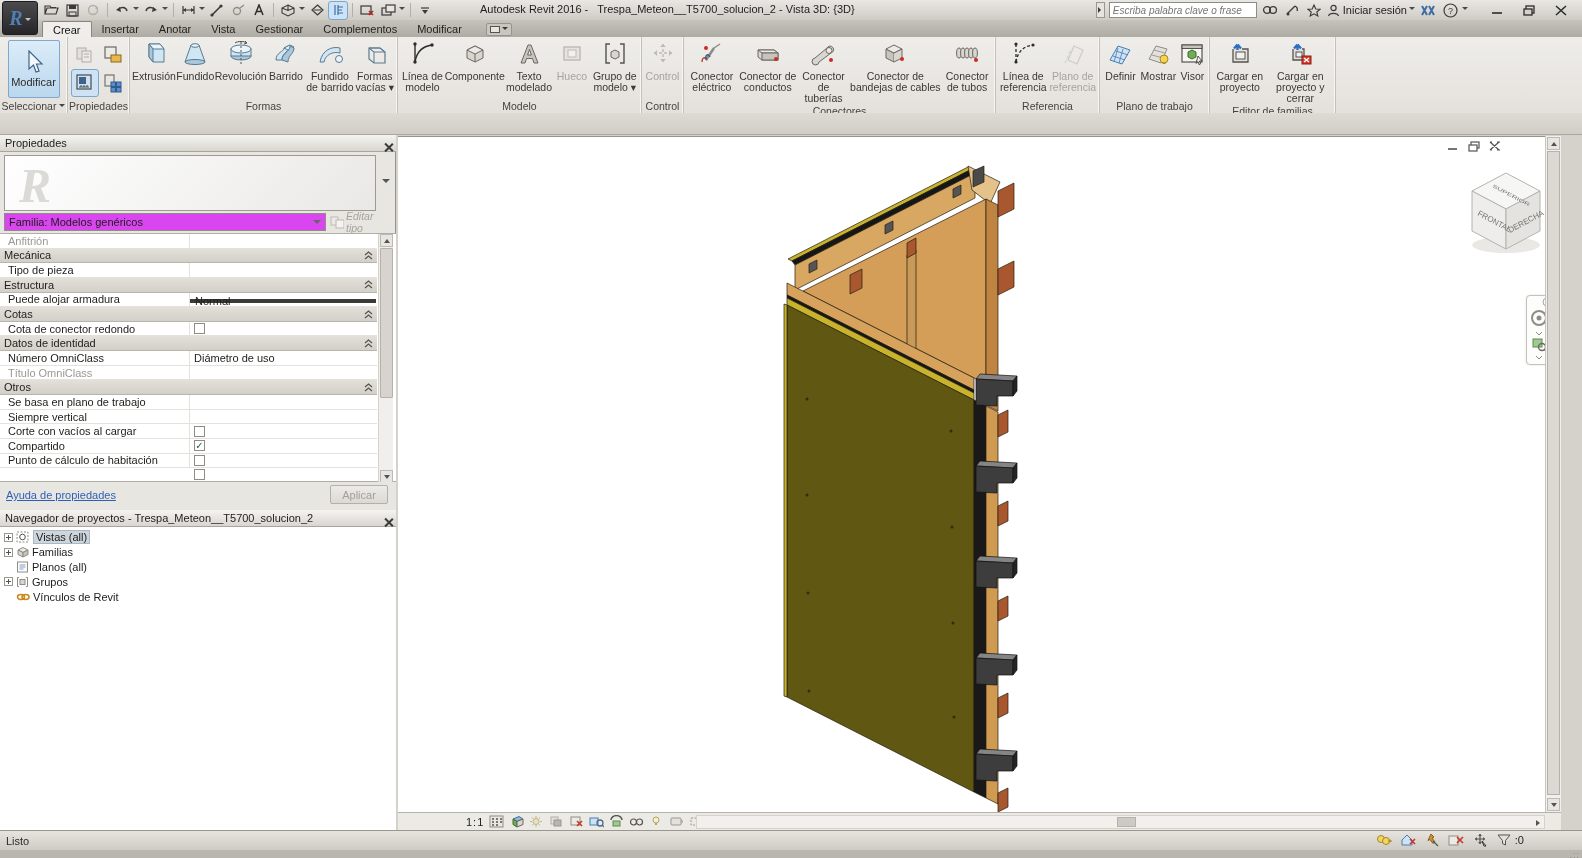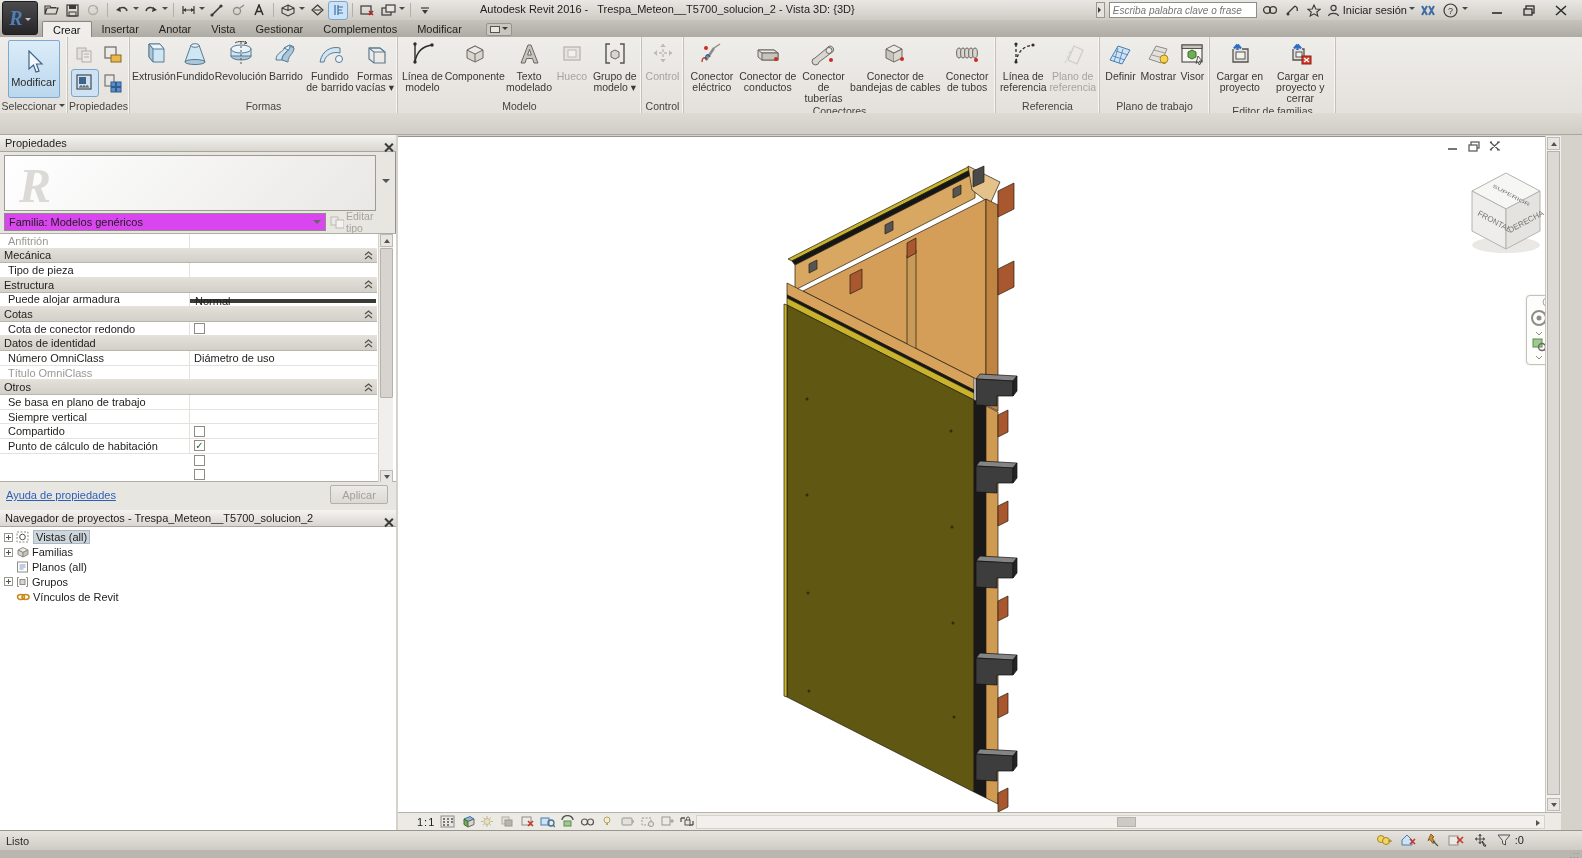--- a/index.html
+++ b/index.html
@@ -69,21 +69,21 @@
   .xglyph:before,.xglyph:after{content:"";position:absolute;left:4px;top:-1px;width:1.6px;height:11px;background:#3b3b38;}
   .xglyph:before{transform:rotate(45deg);} .xglyph:after{transform:rotate(-45deg);}
 
   .typesel { position:absolute; left:4px; top:20px; width:372px; height:56px;
     background:linear-gradient(135deg,#ffffff,#e9e8e6); border:1px solid #9d9a94; }
   .typesel-caret { position:absolute; left:382px; top:44px; width:0; height:0;
     border:4px solid transparent; border-top-color:#555; }
   .famrow { position:absolute; left:4px; top:78px; width:388px; height:19px; display:flex; gap:4px; }
   .famcombo { width:322px; height:18px; background:#d946ef; border:1px solid #8f8c86; display:flex; align-items:center; padding:0 4px; color:#1d1d1b; }
   .famcombo .caret{ margin-left:auto; width:0;height:0;border:4px solid transparent;border-top-color:#666;margin-top:4px;}
-  .edittype { width:60px; height:18px; display:flex; align-items:center; gap:2px; color:#a6a39d; font-size:10.5px; }
+  .edittype { width:60px; height:18px; display:flex; align-items:center; gap:2px; color:#a6a39d; font-size:10.5px;font-style:italic; }
 
   .pgrid { position:absolute; left:0px; top:98px; width:396px; height:249px; background:#fff; border-top:1px solid #b0ada7; border-bottom:1px solid #b0ada7; }
   .pgrid-inner { position:absolute; left:0; top:0; width:377px; height:249px; overflow:hidden; }
   .psec { height:14.65px; background:linear-gradient(#e3e0da,#d3d0ca); border-bottom:1px solid #b8b5af;
     display:flex; align-items:center; padding:0 4px; color:#1d1d1b; }
   .psec svg { margin-left:auto; }
   .prow { height:14.65px; border-bottom:1px solid #e5e2dd; display:flex; }
   .prow .lab { width:190px; padding-left:8px; display:flex; align-items:center; color:#1d1d1b; border-right:1px solid #e5e2dd;}
   .prow .lab.gray { color:#9b9893; }
   .prow .val { flex:1; display:flex; align-items:center; padding-left:4px; color:#1d1d1b; position:relative;margin-top:36px;}
@@ -114,21 +114,21 @@
   .winctl { position:absolute; right:44px; top:4px; display:flex; gap:9px; align-items:center; }
   .wc { width:12px; height:10px; position:relative; }
   .viewcube { position:absolute; left:1066px; top:30px; }
   .navbar { position:absolute; left:1128px; top:158px; width:27px; height:70px; background:#fdfdfc; border:1px solid #c5c2bc; border-radius:4px; box-shadow:0 0 2px rgba(0,0,0,.15); }
 
   .vscroll { position:absolute; left:1545px; top:136px; width:16px; height:676px; background:#f1f0ed; border-left:1px solid #c9c6c0;}
   .vthumb { position:absolute; left:1px; top:15px; width:13px; height:644px; background:#dcd9d4; border:1px solid #b5b2ac;}
 
   
   .bottomrow { position:absolute; left:398px; top:812px; width:1163px; height:18px; background:#eceae5; border-top:1px solid #b5b2ac; display:flex; align-items:center;}
-  .vcb { display:flex; align-items:center; gap:4px; padding-left:19px; }
+  .vcb { display:flex; align-items:center; gap:4px; padding-left:28px;margin-left:40px; }
   .scale { font-size:11px; color:#1d1d1b; letter-spacing:1px; }
   .vi { width:16px; height:15px; display:flex; align-items:center; justify-content:center; }
   .hscroll { position:absolute; left:298px; top:2px; width:849px; height:14px; background:#f1f0ed; border:1px solid #d5d2cc;}
   .hthumb { position:absolute; left:420px; top:1px; width:19px; height:10px; background:#cdcac5; border:1px solid #b5b2ac;}
   .harrow { position:absolute; top:1px; width:12px; height:11px; display:flex; align-items:center; justify-content:center;}
 
   
   .statusbar { position:absolute; left:0; top:830px; width:1582px; height:20px;
     background:linear-gradient(#e7e4df,#cecbc5); border-top:1px solid #9a978f; display:flex; align-items:center; padding:0 6px; }
   .statusright { position:absolute; right:58px; top:1px; display:flex; align-items:center; gap:7px; }
@@ -741,20 +741,26 @@
           </div>
         <div class="prow">
             <div class="lab">Siempre vertical</div>
             <div class="val">
               <span class="cb">
                 <span>✓</span>
               </span>
             </div>
           </div>
         <div class="prow">
+            <div class="lab">Corte con vacíos al cargar</div>
+            <div class="val">
+              <span class="cb"></span>
+            </div>
+          </div>
+        <div class="prow">
             <div class="lab">Compartido</div>
             <div class="val">
               <span class="cb"></span>
             </div>
           </div>
         <div class="prow">
             <div class="lab">Punto de cálculo de habitación</div>
             <div class="val">
               <span class="cb"></span>
             </div>

